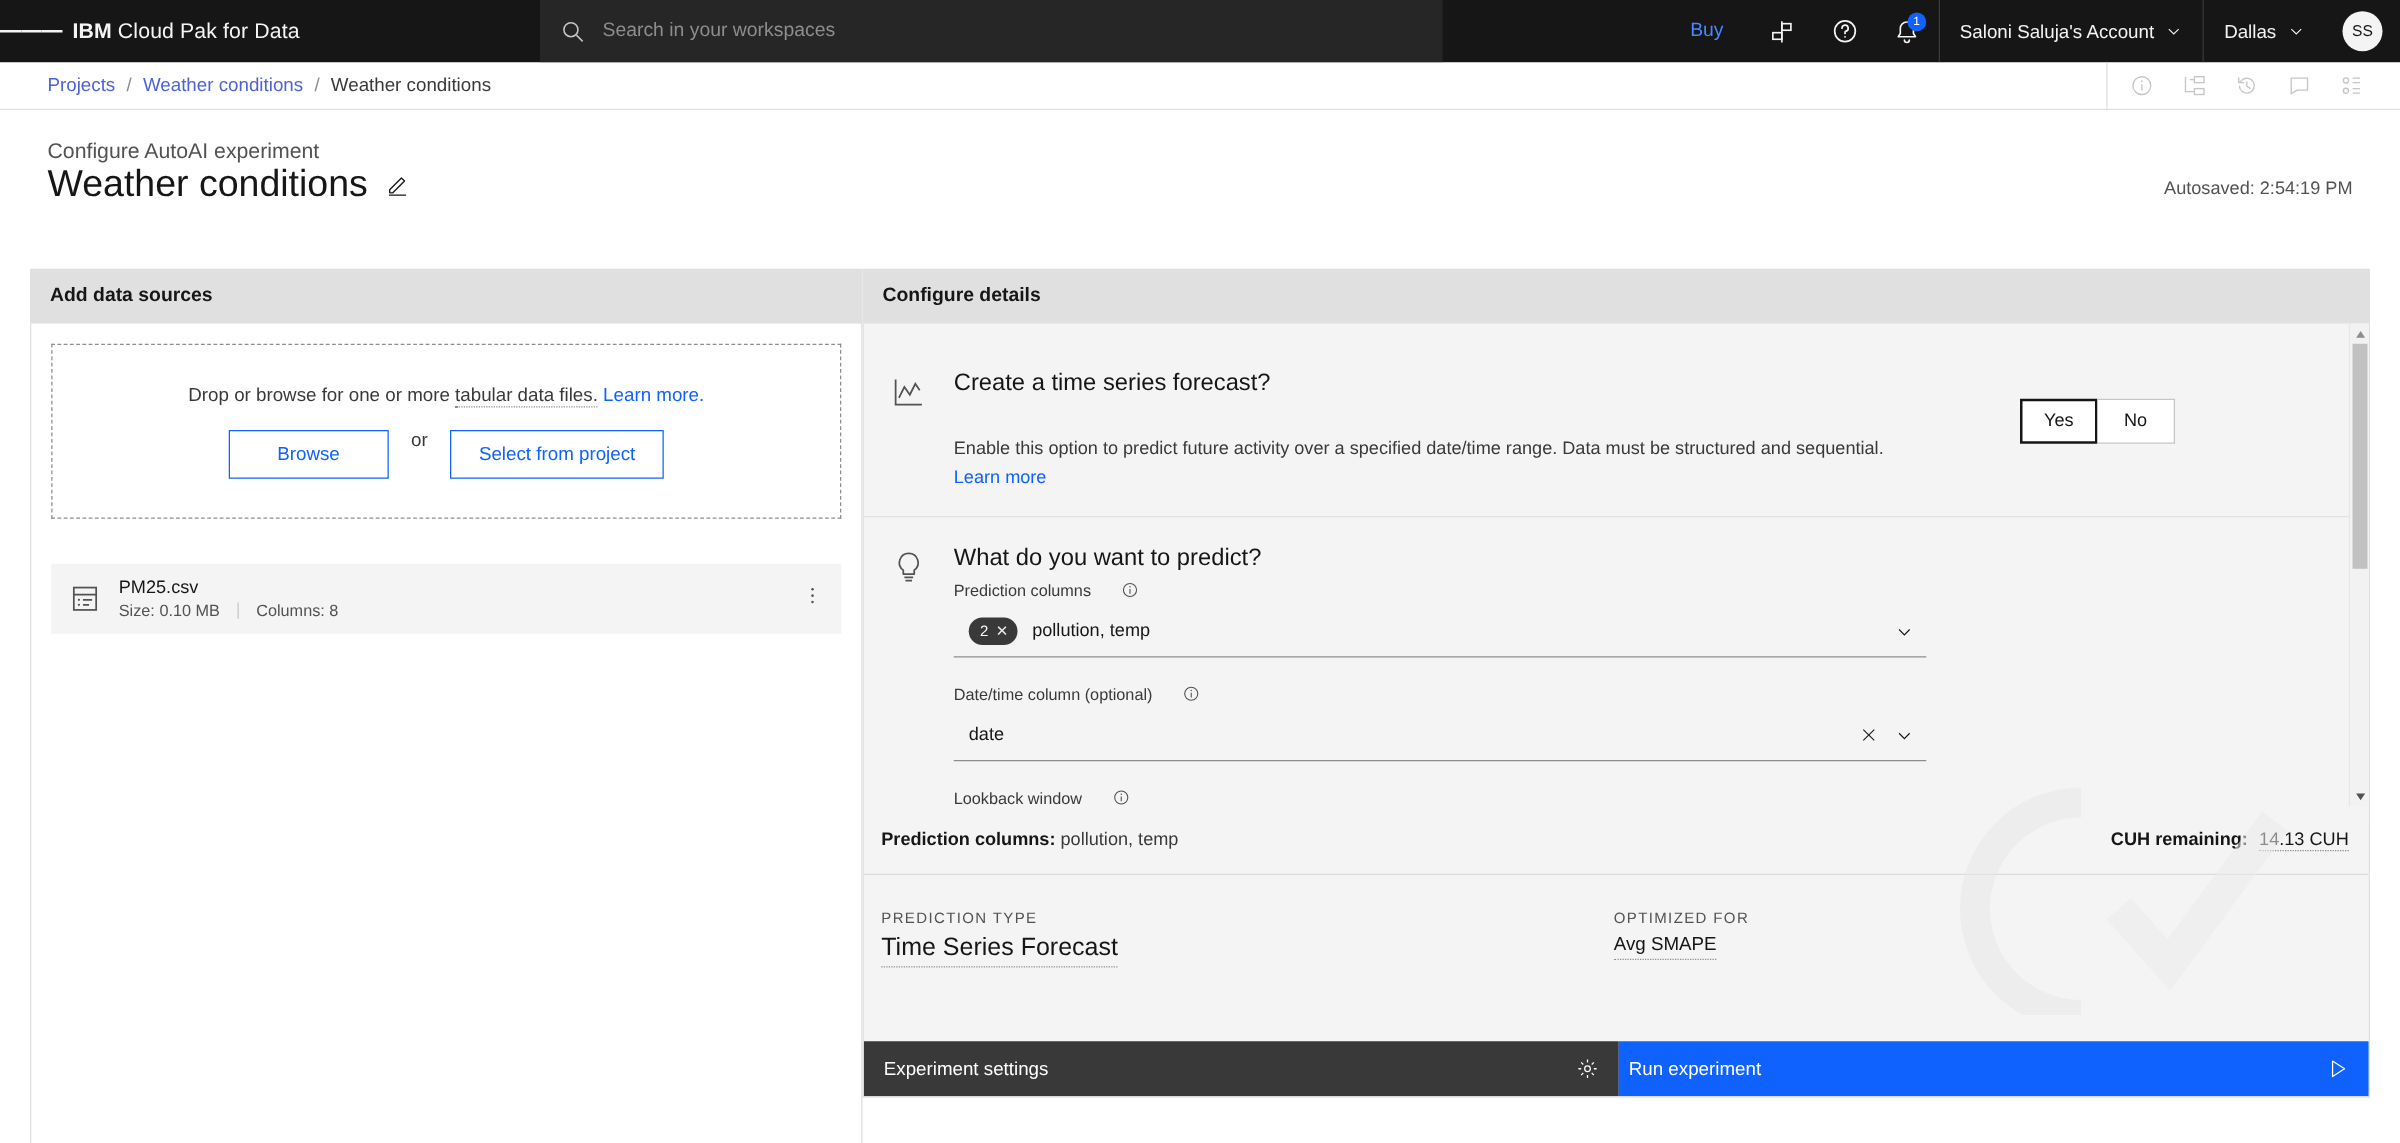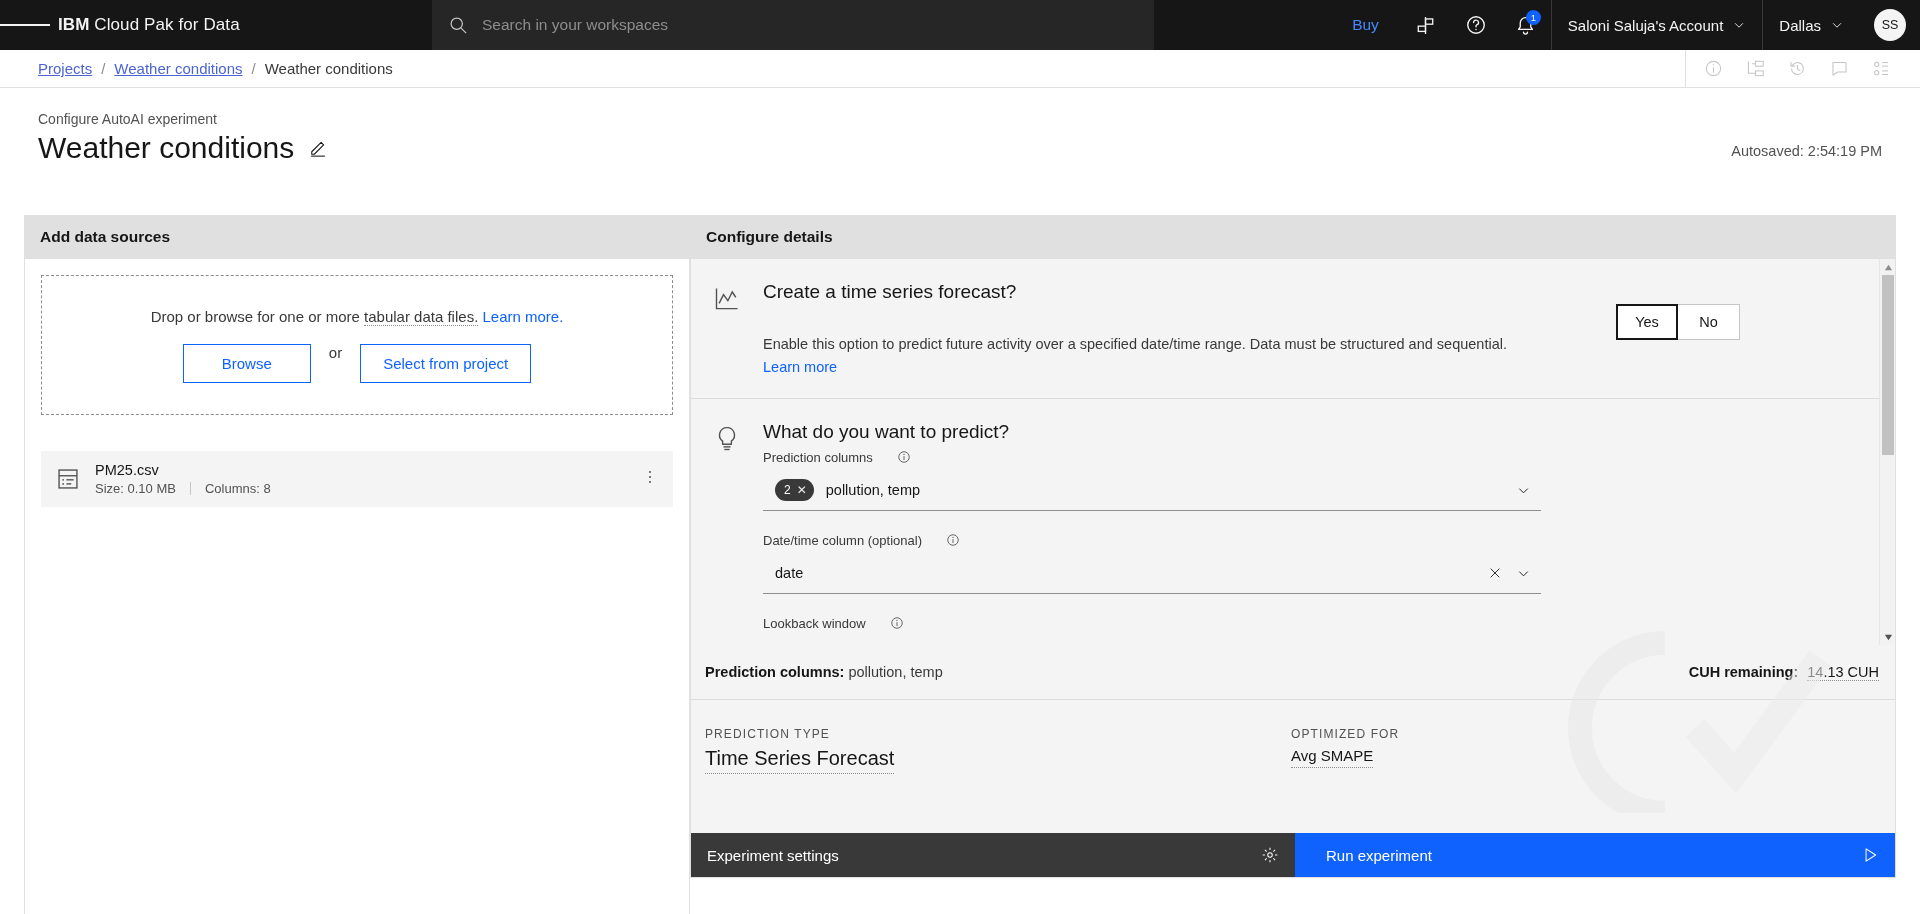--- a/index.html
+++ b/index.html
@@ -54,29 +54,29 @@
     margin: 0 14px 0 14px; cursor: pointer;
   }
 
   
   .crumbbar {
     position: absolute; top: 50px; left: 0; width: 1920px; height: 38px;
     background: #ffffff; border-bottom: 1px solid #e0e0e0;
     display: flex; align-items: center;
   }
   .crumbs { display: flex; align-items: center; gap: 9px; padding-left: 38px; font-size: 15px; }
-  .crumb-link { color: #4d63d4; cursor: pointer; text-decoration: underline; }
+  .crumb-link { color: #4d63d4; cursor: pointer; }
   .crumb-sep { color: #8d8d8d; }
   .crumb-cur { color: #393939; }
   .crumb-icons { position: absolute; right: 18px; display: flex; align-items: center; gap: 0px; border-left: 1px solid #e0e0e0; padding-left: 6px; }
   .cicon { width: 42px; height: 37px; display: flex; align-items: center; justify-content: center; cursor: pointer; }
 
   
   .titlearea { position: absolute; top: 88px; left: 0; width: 1920px; height: 94px; background: #fff; }
-  .eyebrow { position: absolute; left: 38px; top: 23px; font-size: 14px; color: #525252; }
+  .eyebrow { position: absolute; left: 38px; top: 23px; font-size: 17px; color: #525252; }
   .bigtitle {
     position: absolute; left: 38px; top: 43px; font-size: 30px; font-weight: 400;
     color: #161616; display: flex; align-items: center; gap: 14px;
   }
   .edit-pencil { cursor: pointer; display: flex; }
   .autosaved { position: absolute; right: 38px; top: 143px; font-size: 14.5px; color: #525252; }
 
   
   .lpanel { position: absolute; left: 24px; top: 215px; width: 666px; height: 663px; }
   .panel-head {
@@ -104,21 +104,21 @@
   }
   .file-icon { width: 26px; height: 26px; margin-right: 14px; flex: 0 0 26px; }
   .file-name { font-size: 14.5px; color: #161616; }
   .file-meta { font-size: 13px; color: #525252; margin-top: 3px; display: flex; align-items: center; gap: 14px; }
   .file-div { width: 1px; height: 13px; background: #c6c6c6; display: inline-block; }
   .kebab { position: absolute; right: 14px; top: 50%; transform: translateY(-50%); cursor: pointer; }
 
   
   .rpanel { position: absolute; left: 690px; top: 215px; width: 1206px; height: 663px; }
   .rbody { position: relative; background: #f4f4f4; height: 619px; border: 1px solid #e0e0e0; border-top: none; overflow: hidden; }
-  .scrollregion { position: absolute; left: 0; top: 0; right: 0; height: 386px; background: #f4f4f4; overflow: hidden; }
+  .scrollregion { position: absolute; left: 0; top: 15px; right: 0; height: 386px; background: #f4f4f4; overflow: hidden; }
   .q-block { background: #f4f4f4; border-bottom: 1px solid #dcdcdc; display: flex; padding: 22px 0 22px 0; position: relative; }
   .q-icon { width: 72px; flex: 0 0 72px; display: flex; justify-content: center; padding-top: 4px; }
   .q-main { flex: 1; padding-right: 40px; }
   .q-title { font-size: 19px; color: #161616; margin-bottom: 7px; font-weight: 400; }
   .q-desc { font-size: 14.5px; color: #393939; line-height: 1.35; margin-top: 32px; }
   .q-link { font-size: 14.5px; color: #0f62fe; cursor: pointer; display: inline-block; margin-top: 4px; }
   .yesno { position: absolute; right: 155px; top: 45px; display: flex; }
   .yn-btn {
     width: 62px; height: 36px; display: flex; align-items: center; justify-content: center;
     font-size: 14.5px; background: #fff; border: 1px solid #c6c6c6; cursor: pointer; color: #161616;
@@ -166,21 +166,21 @@
 
   .watermark { position: absolute; right: 50px; bottom: 60px; opacity: .55; pointer-events: none; }
 
   .actionbar { position: absolute; bottom: 0; left: 0; right: 0; height: 44px; display: flex; }
   .act-settings {
     flex: 0 0 604px; background: #393939; color: #fff; display: flex; align-items: center;
     padding: 0 16px; font-size: 15px; cursor: pointer; position: relative;
   }
   .act-run {
     flex: 1; background: #0f62fe; color: #fff; display: flex; align-items: center;
-    padding: 0 31px; font-size: 15px; cursor: pointer; position: relative;
+    padding: 0 8px; font-size: 15px; cursor: pointer; position: relative;
   }
   .act-ico { position: absolute; right: 16px; display: flex; align-items: center; }
 </style>
 </head>
 <body>
 
 <div class="topbar">
   <div class="hamburger">
     <span></span>
       <span></span>

